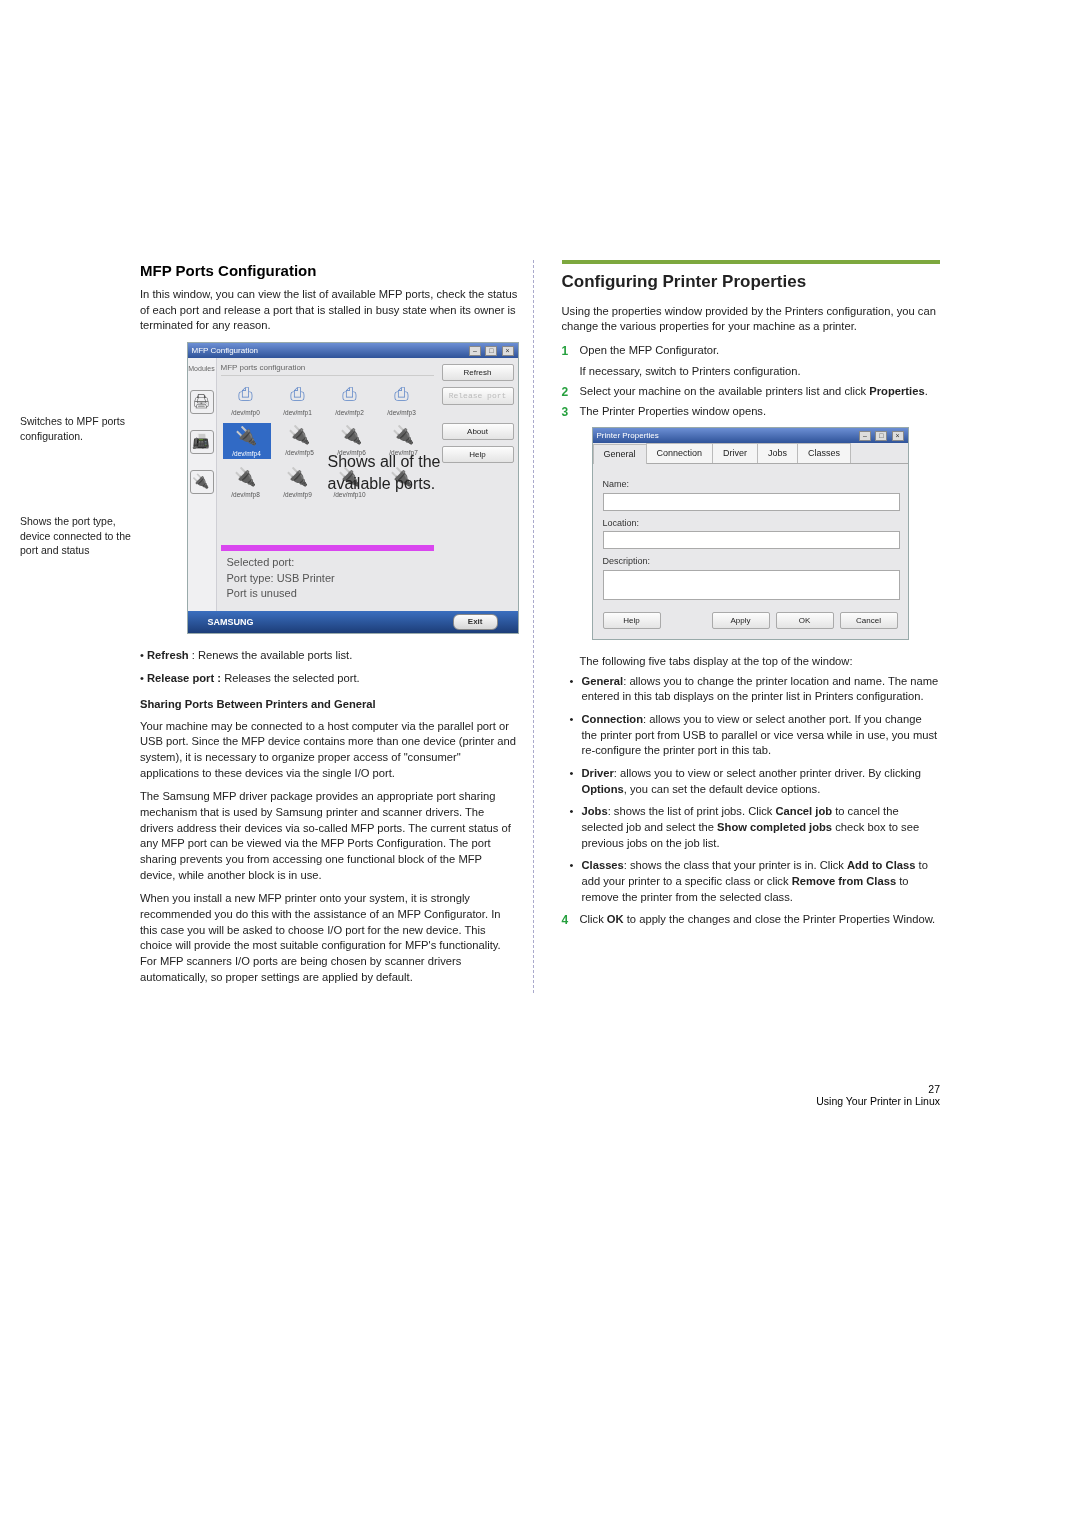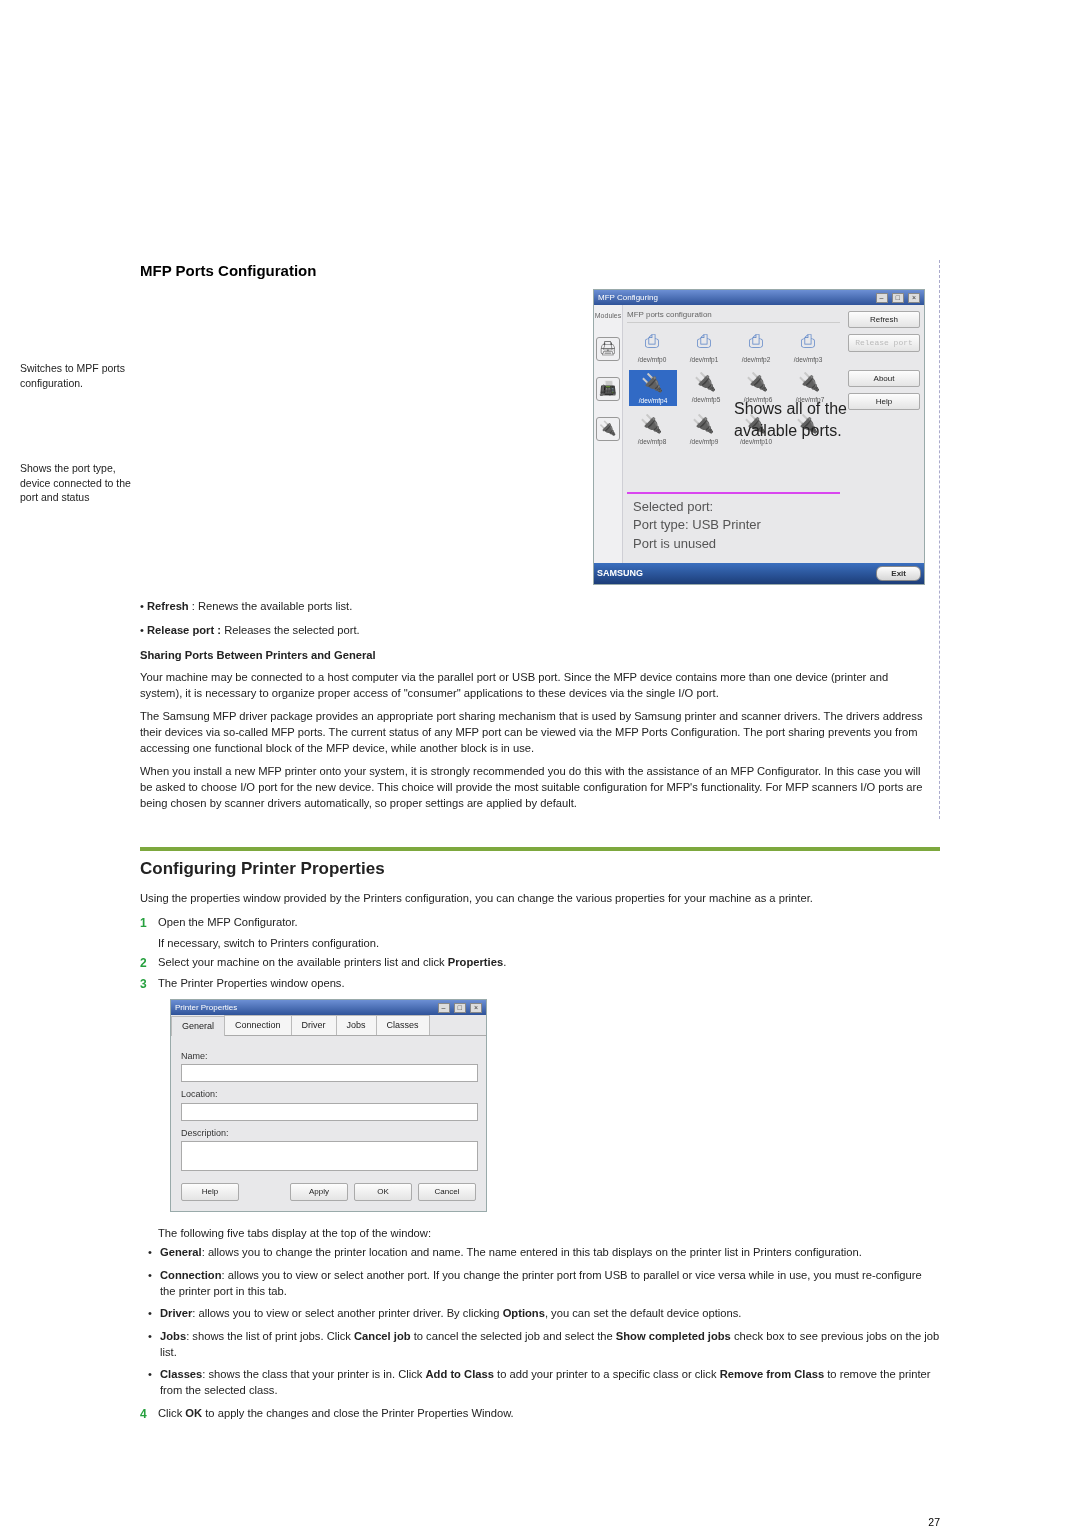--- a/index.html
+++ b/index.html
@@ -9,21 +9,20 @@
     background: #fff;
     color: #000;
     width: 1080px;
   }
   .page {
     padding: 260px 140px 120px 140px;
   }
   .columns {
     display: flex;
     gap: 28px;
-    flex-direction: column;
   }
   .col {
     flex: 1;
     font-size: 11.2px;
     line-height: 1.4;
     color: #222;
   }
   .col-left {
     border-right: 1px dashed #aac;
     padding-right: 14px;
@@ -107,22 +106,22 @@
   .port-icon.par { color:#5b84c7; }
   .port-item.sel { background:#316ac5; color:#fff; padding:1px; }
   .port-name { font-size:6.5px; color:#555; }
   .port-item.sel .port-name { color:#fff; }
   .btn-col { width:72px; padding:6px 4px; display:flex; flex-direction:column; gap:6px; }
   .winbtn {
     background: linear-gradient(#fdfdfd,#e4e4e4);
     border:1px solid #aaa; border-radius:2px;
     font-size:8px; text-align:center; padding:2px 0;
   }
-  .sel-port-box { border-top:2px solid #d946ef; padding:4px 6px 10px; font-size:13px; color:#555;}
-  .brandbar { background: linear-gradient(#3b6fbf, #1c3d78); color:#fff; font-size:9px; font-weight:bold; padding:3px 3px; display:flex; justify-content:space-between; align-items:center;}
+  .sel-port-box { border-top:6px solid #d946ef; padding:4px 6px 10px; font-size:11px; color:#555;}
+  .brandbar { background: linear-gradient(#3b6fbf, #1c3d78); color:#fff; font-size:9px; font-weight:bold; padding:3px 20px; display:flex; justify-content:space-between; align-items:center;}
   .brand-exit { background: linear-gradient(#fdfdfd,#d7d7d7); color:#333; font-size:8px; padding:1px 14px; border:1px solid #888; border-radius:6px;}
   .labely { position:absolute; font-size:10.5px; color:#222; }
   .label-a { left:-120px; top:72px; width:110px; }
   .label-b { left:-120px; top:172px; width:120px; }
   .label-mid { position:absolute; left:140px; top:108px; width:120px; font-size:16px; color:#222; }
 
   
   .pp-window {
     width: 315px; border:1px solid #9aa; background:#e8e8ea;
     margin: 6px 0 14px 30px; font-size:9px;
@@ -144,28 +143,29 @@
   }
 </style>
 </head>
 <body>
 
 <div class="page">
   <div class="columns">
 
     <div class="col col-left">
       <h2 class="section-title">MFP Ports Configuration</h2>
+      <p>In this window, you can view the list of available MFP ports, check the status of each port and release a port that is stalled in busy state when its owner is terminated for any reason.</p>
 
       <div style="position:relative;">
         <div class="labely label-a">Switches to MPF ports configuration.</div>
         <div class="labely label-b">Shows the port type, device connected to the port and status</div>
 
         <div class="app-window">
           <div class="app-titlebar">
-            <span>MFP Configuring</span>
+            <span>MFP Configuration</span>
             <span class="winbtns">
               <span>–</span>
               <span>□</span>
               <span>×</span>
             </span>
           </div>
           <div class="app-body">
             <div class="mod-col">
               <div class="mod-label">Modules</div>
               <div class="mod-icon">🖨</div>

